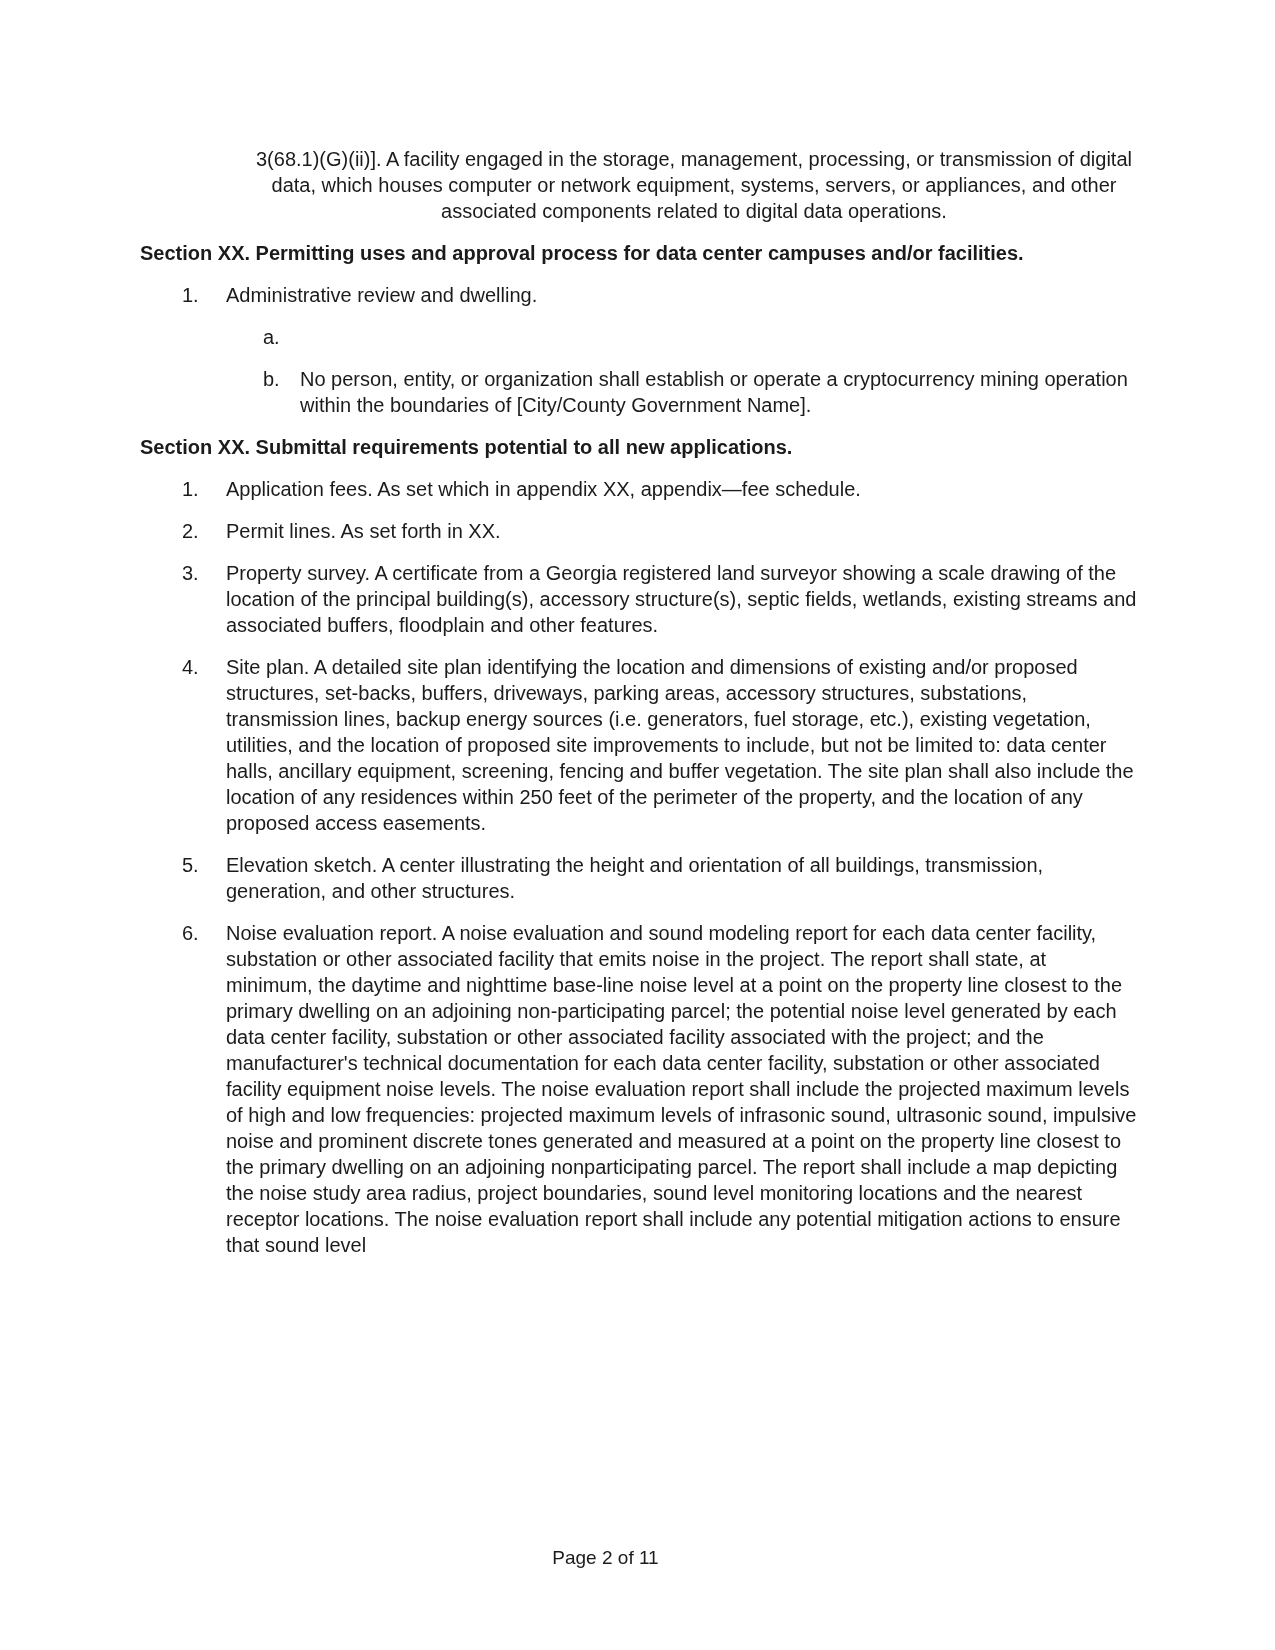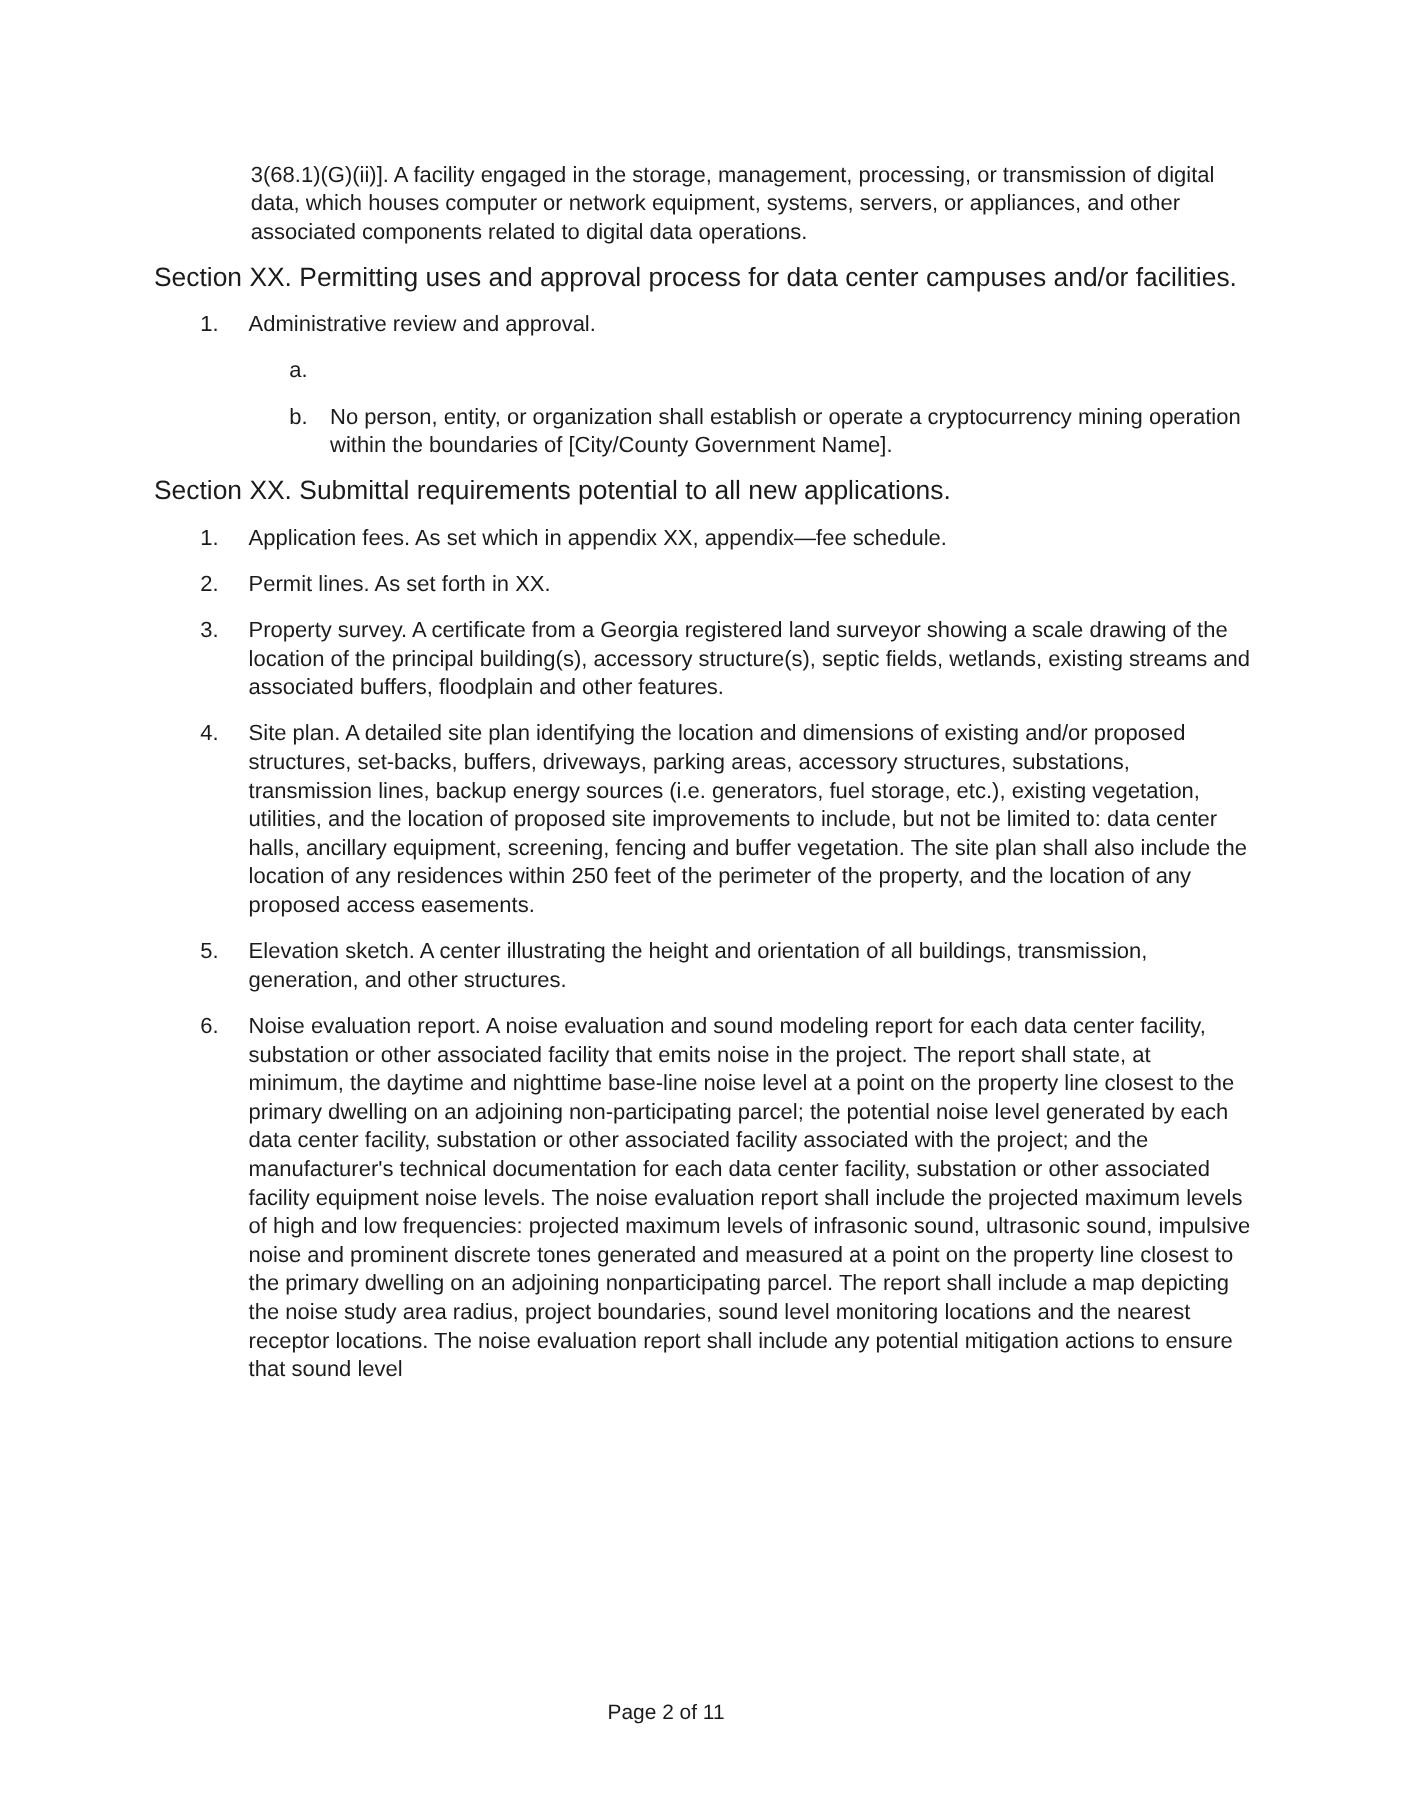--- a/index.html
+++ b/index.html
@@ -22,26 +22,27 @@
     top: 146px;
     width: 998px;
     font-size: 20px;
     line-height: 26px;
     text-align: left;
   }
   .para {
     margin: 0 0 16px 0;
   }
   .hang {
-    margin-left: 88px;
+    margin-left: 110px;
+    text-align: center;
   }
   .heading {
-    font-weight: normal;
+    font-weight: bold;
     margin: 0 0 16px 0;
-    font-size: 24px;
+    font-size: 20px;
     line-height: 26px;
   }
   .li {
     display: flex;
     margin: 0 0 16px 0;
   }
   .li .marker {
     flex: 0 0 auto;
     text-align: left;
   }
@@ -76,21 +77,21 @@
 
 <div class="page">
   <div class="content">
 
     <p class="para hang">3(68.1)(G)(ii)]. A facility engaged in the storage, management, processing, or transmission of digital data, which houses computer or network equipment, systems, servers, or appliances, and other associated components related to digital data operations.</p>
 
     <p class="heading">Section XX. Permitting uses and approval process for data center campuses and/or facilities.</p>
 
     <div class="li level1">
       <span class="marker">1.</span>
-      <span class="txt">Administrative review and approval.</span>
+      <span class="txt">Administrative review and dwelling.</span>
     </div>
 
     <div class="li level2">
       <span class="marker">a.</span>
     </div>
 
     <div class="li level2">
       <span class="marker">b.</span>
       <span class="txt">No person, entity, or organization shall establish or operate a cryptocurrency mining operation within the boundaries of [City/County Government Name].</span>
     </div>

